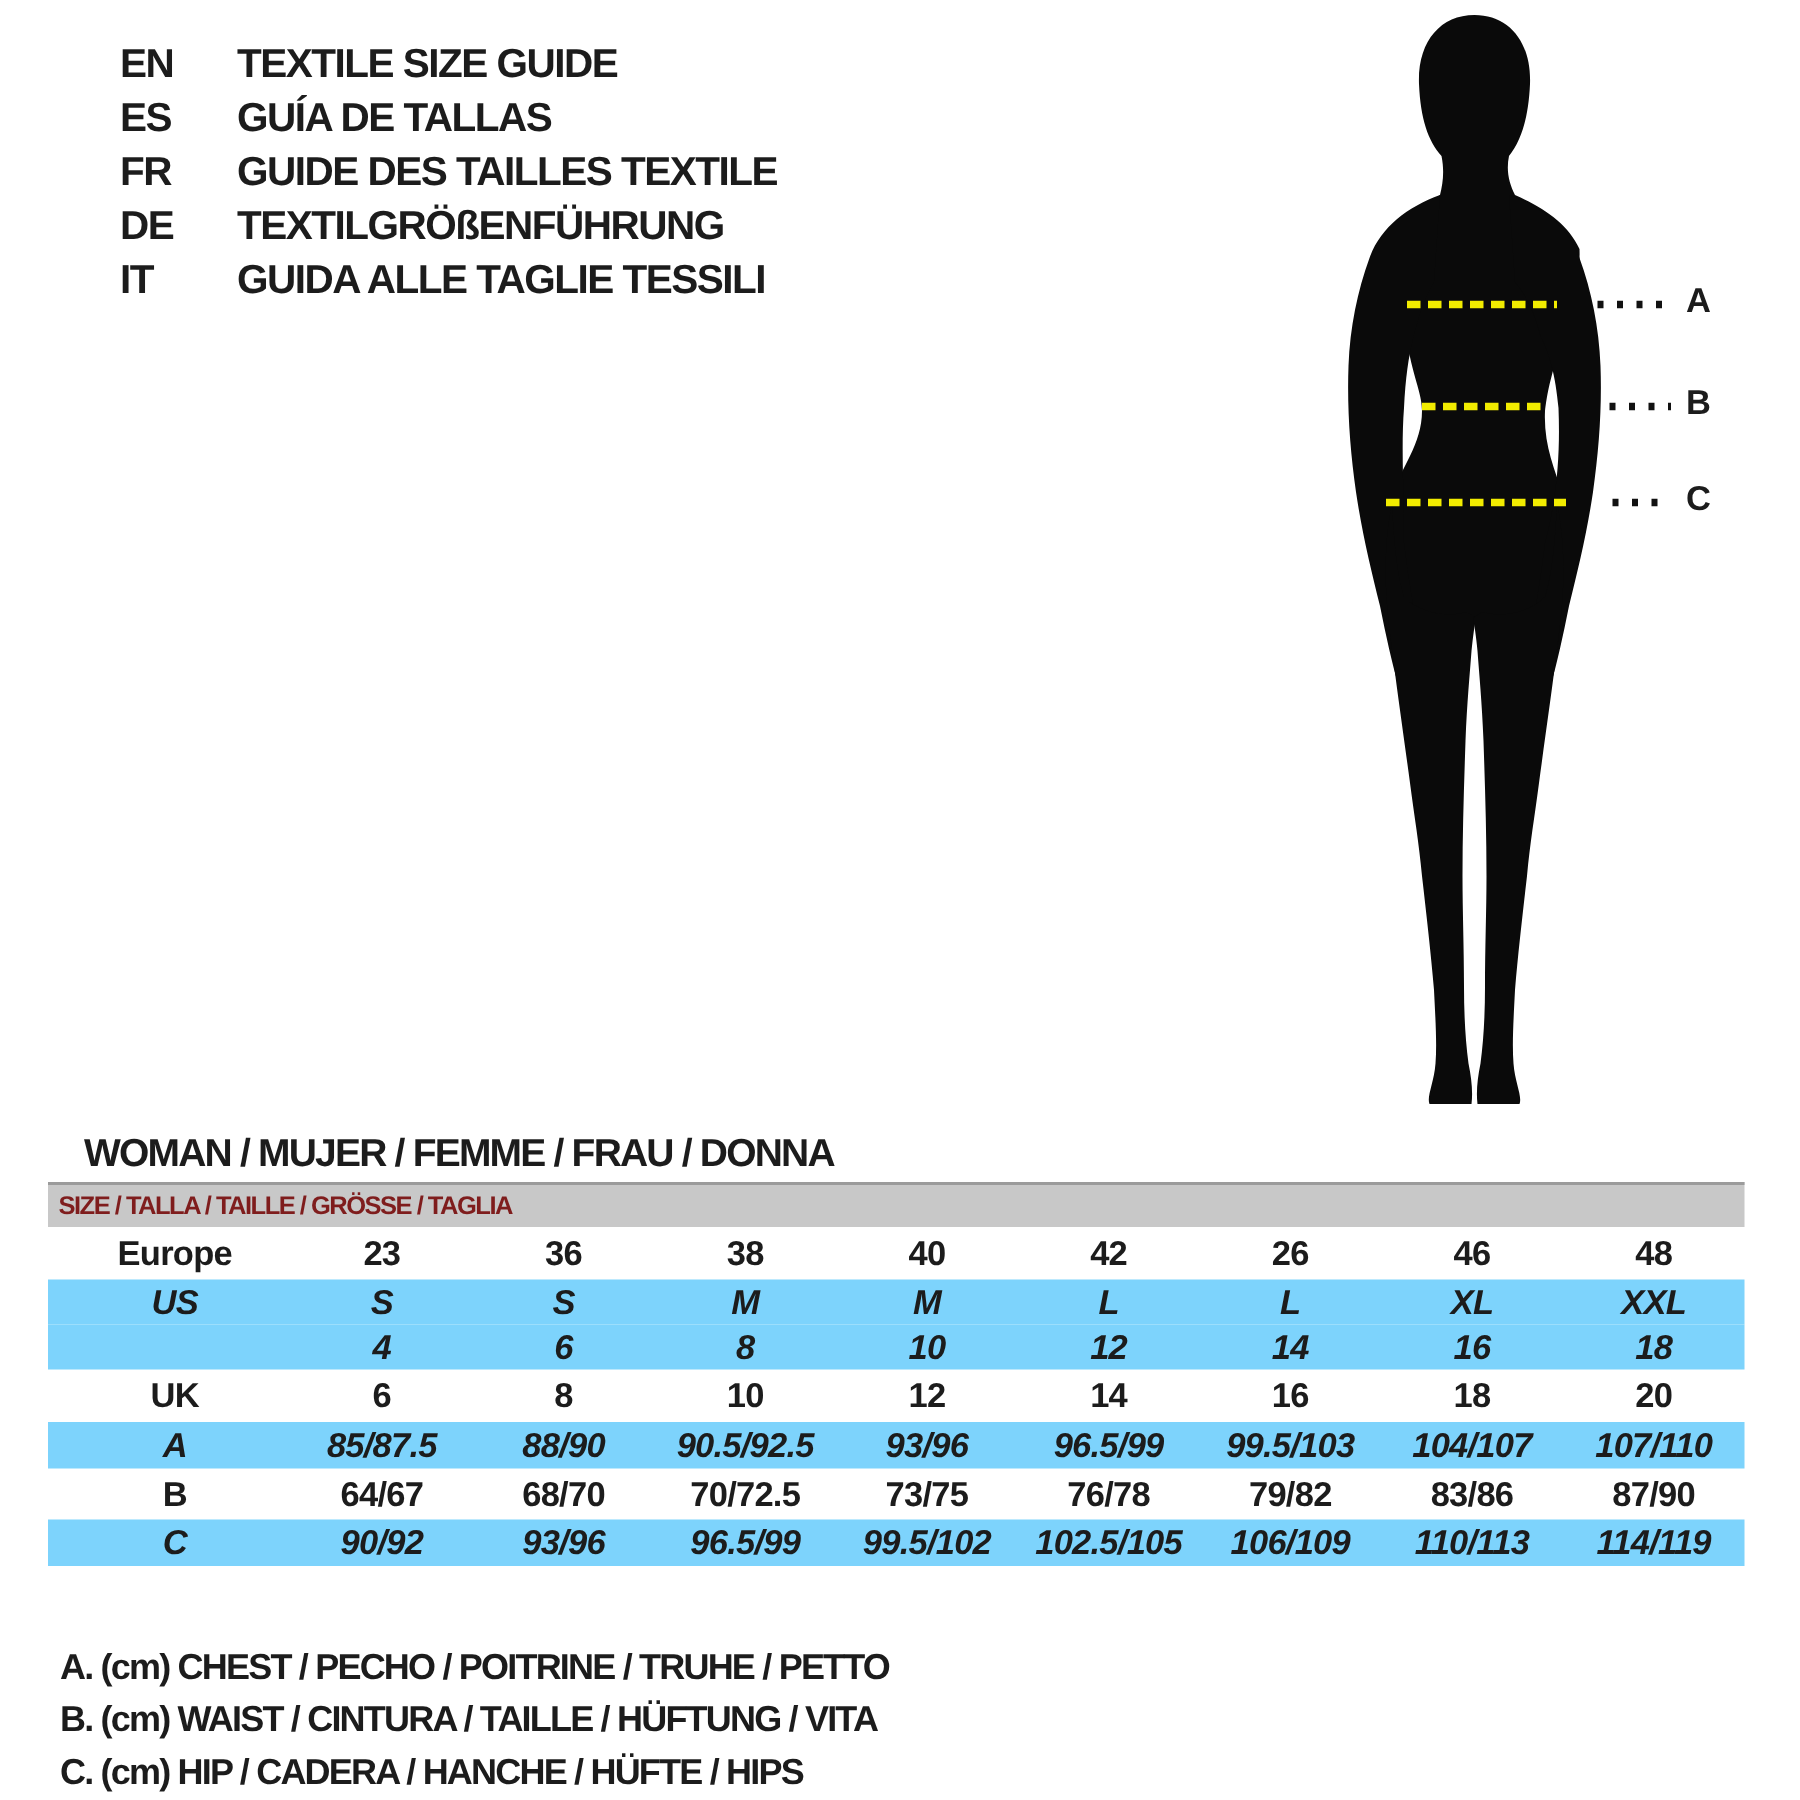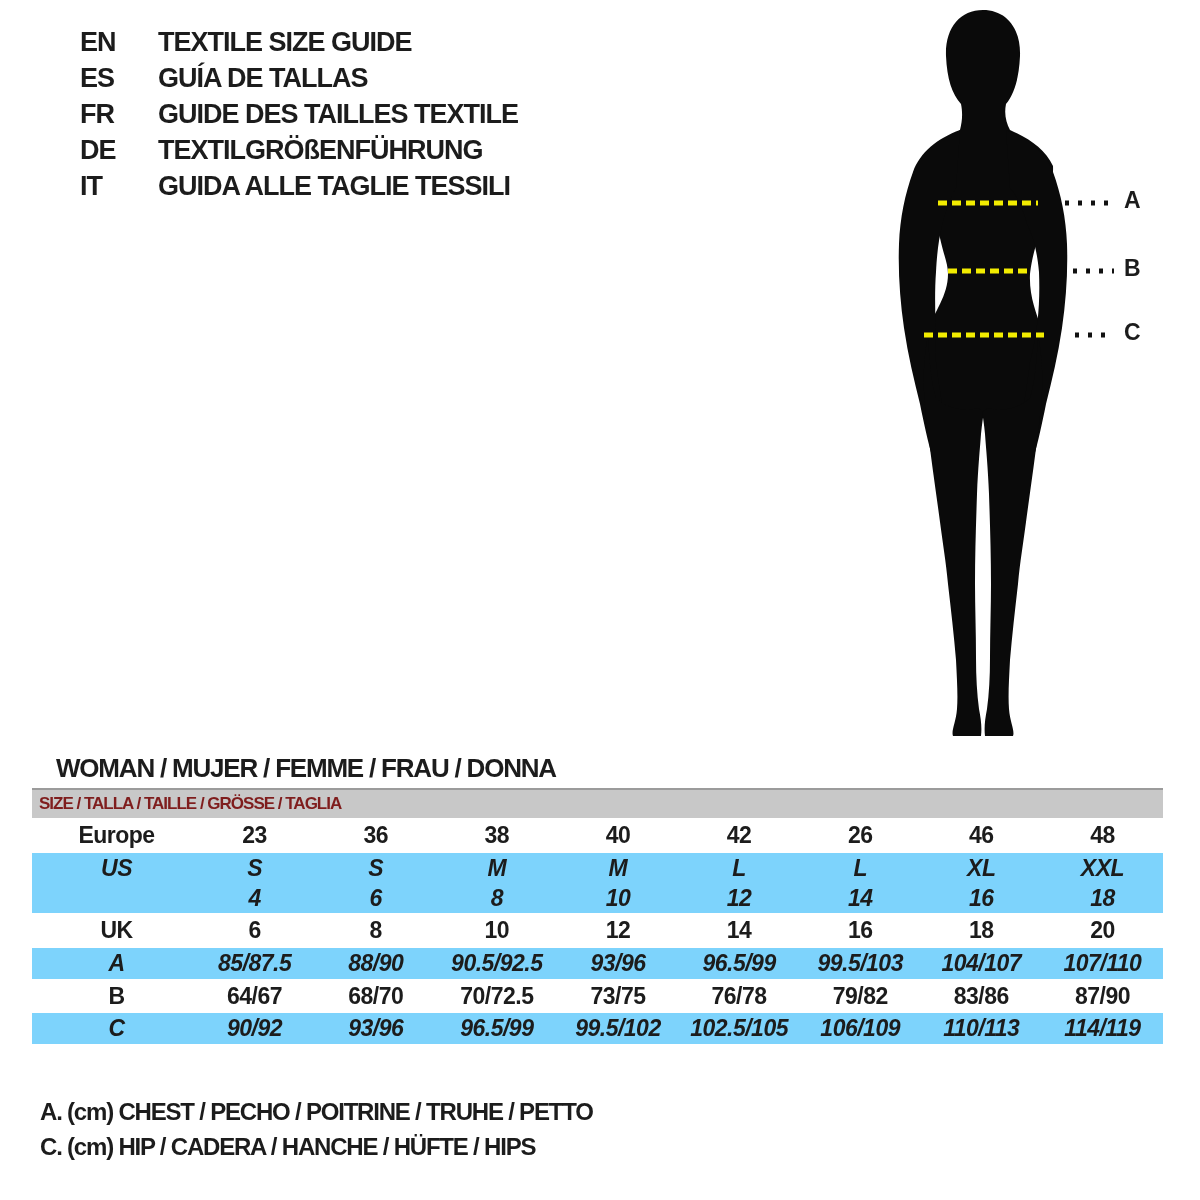--- a/index.html
+++ b/index.html
@@ -208,16 +208,17 @@
       <div class="c">99.5/102</div>
       <div class="c">102.5/105</div>
       <div class="c">106/109</div>
       <div class="c">110/113</div>
       <div class="c">114/119</div>
     </div>
   </section>
 
   <section class="abs footnotes">
     <div>A. (cm) CHEST / PECHO / POITRINE / TRUHE / PETTO</div>
+    <div>B. (cm) WAIST / CINTURA / TAILLE / HÜFTUNG / VITA</div>
     <div>C. (cm) HIP / CADERA / HANCHE / HÜFTE / HIPS</div>
   </section>
 
 </main>
 
 </body></html>

